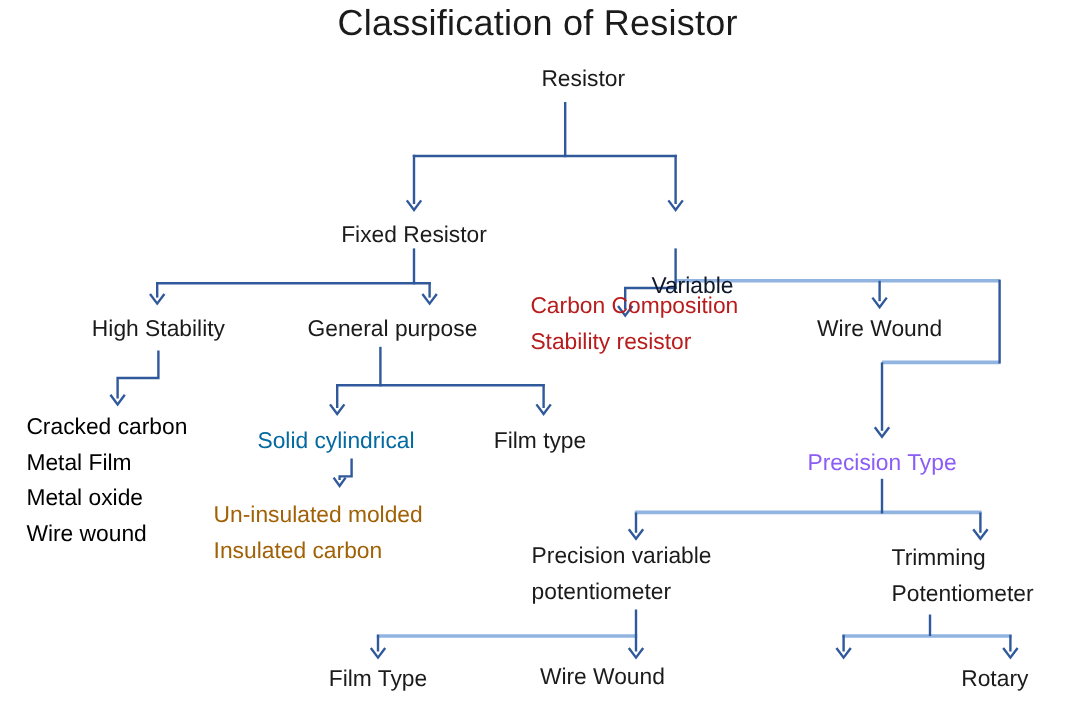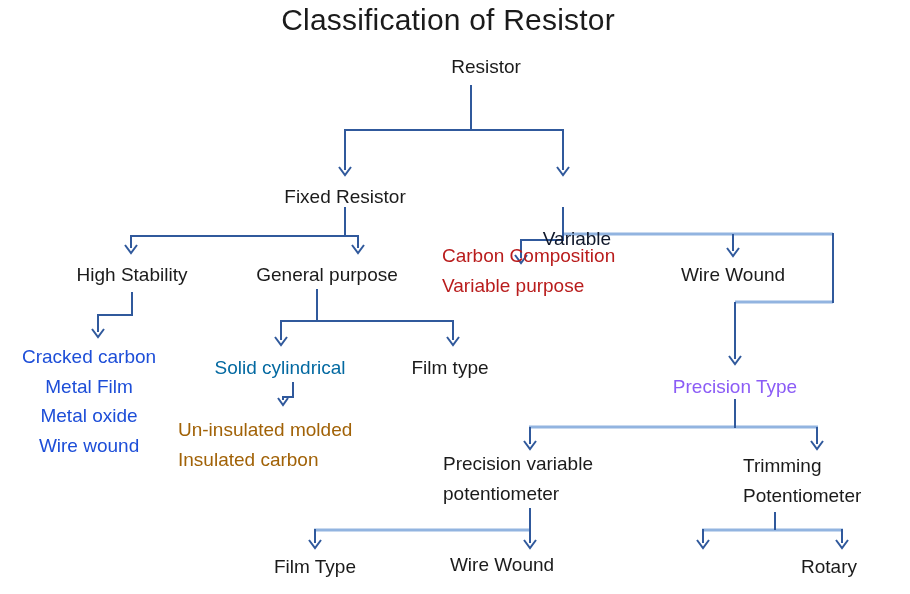--- a/index.html
+++ b/index.html
@@ -81,26 +81,26 @@
   <div class="node center" style="left: 345px; top: 182px; color: rgb(27, 27, 27);">Fixed Resistor</div>
 
   <div class="node center" style="left: 577px; top: 180px; color: #0f172a; margin-top: 44px;">Variable</div>
 
   <div class="node center" style="left: 132px; top: 260px; color: rgb(27, 27, 27);">High Stability</div>
 
   <div class="node center" style="left: 316px; top: 260px; color: rgb(27, 27, 27); margin-left: 11px;">General purpose</div>
 
   <div class="node multi" style="left: 442px; top: 241px; line-height: 30px; color: #b91c1c;">
     <div>Carbon Composition</div>
-    <div>Variable purpose</div>
+    <div>Stability resistor</div>
   </div>
 
   <div class="node center" style="left: 733px; top: 260px; color: rgb(27, 27, 27);">Wire Wound</div>
 
-  <div class="node multi" style="left: 22px; top: 342px; line-height: 29.5px; color: #1d4ed8; text-align: center;">
+  <div class="node multi" style="left: 22px; top: 342px; line-height: 29.5px; color: #000000;">
     <div>Cracked carbon</div>
     <div>Metal Film</div>
     <div>Metal oxide</div>
     <div>Wire wound</div>
   </div>
 
   <div class="node center" style="left: 280px; top: 353px; color: #0369a1;">Solid cylindrical</div>
 
   <div class="node center" style="left: 450px; top: 353px; color: rgb(27, 27, 27);">Film type</div>
 

